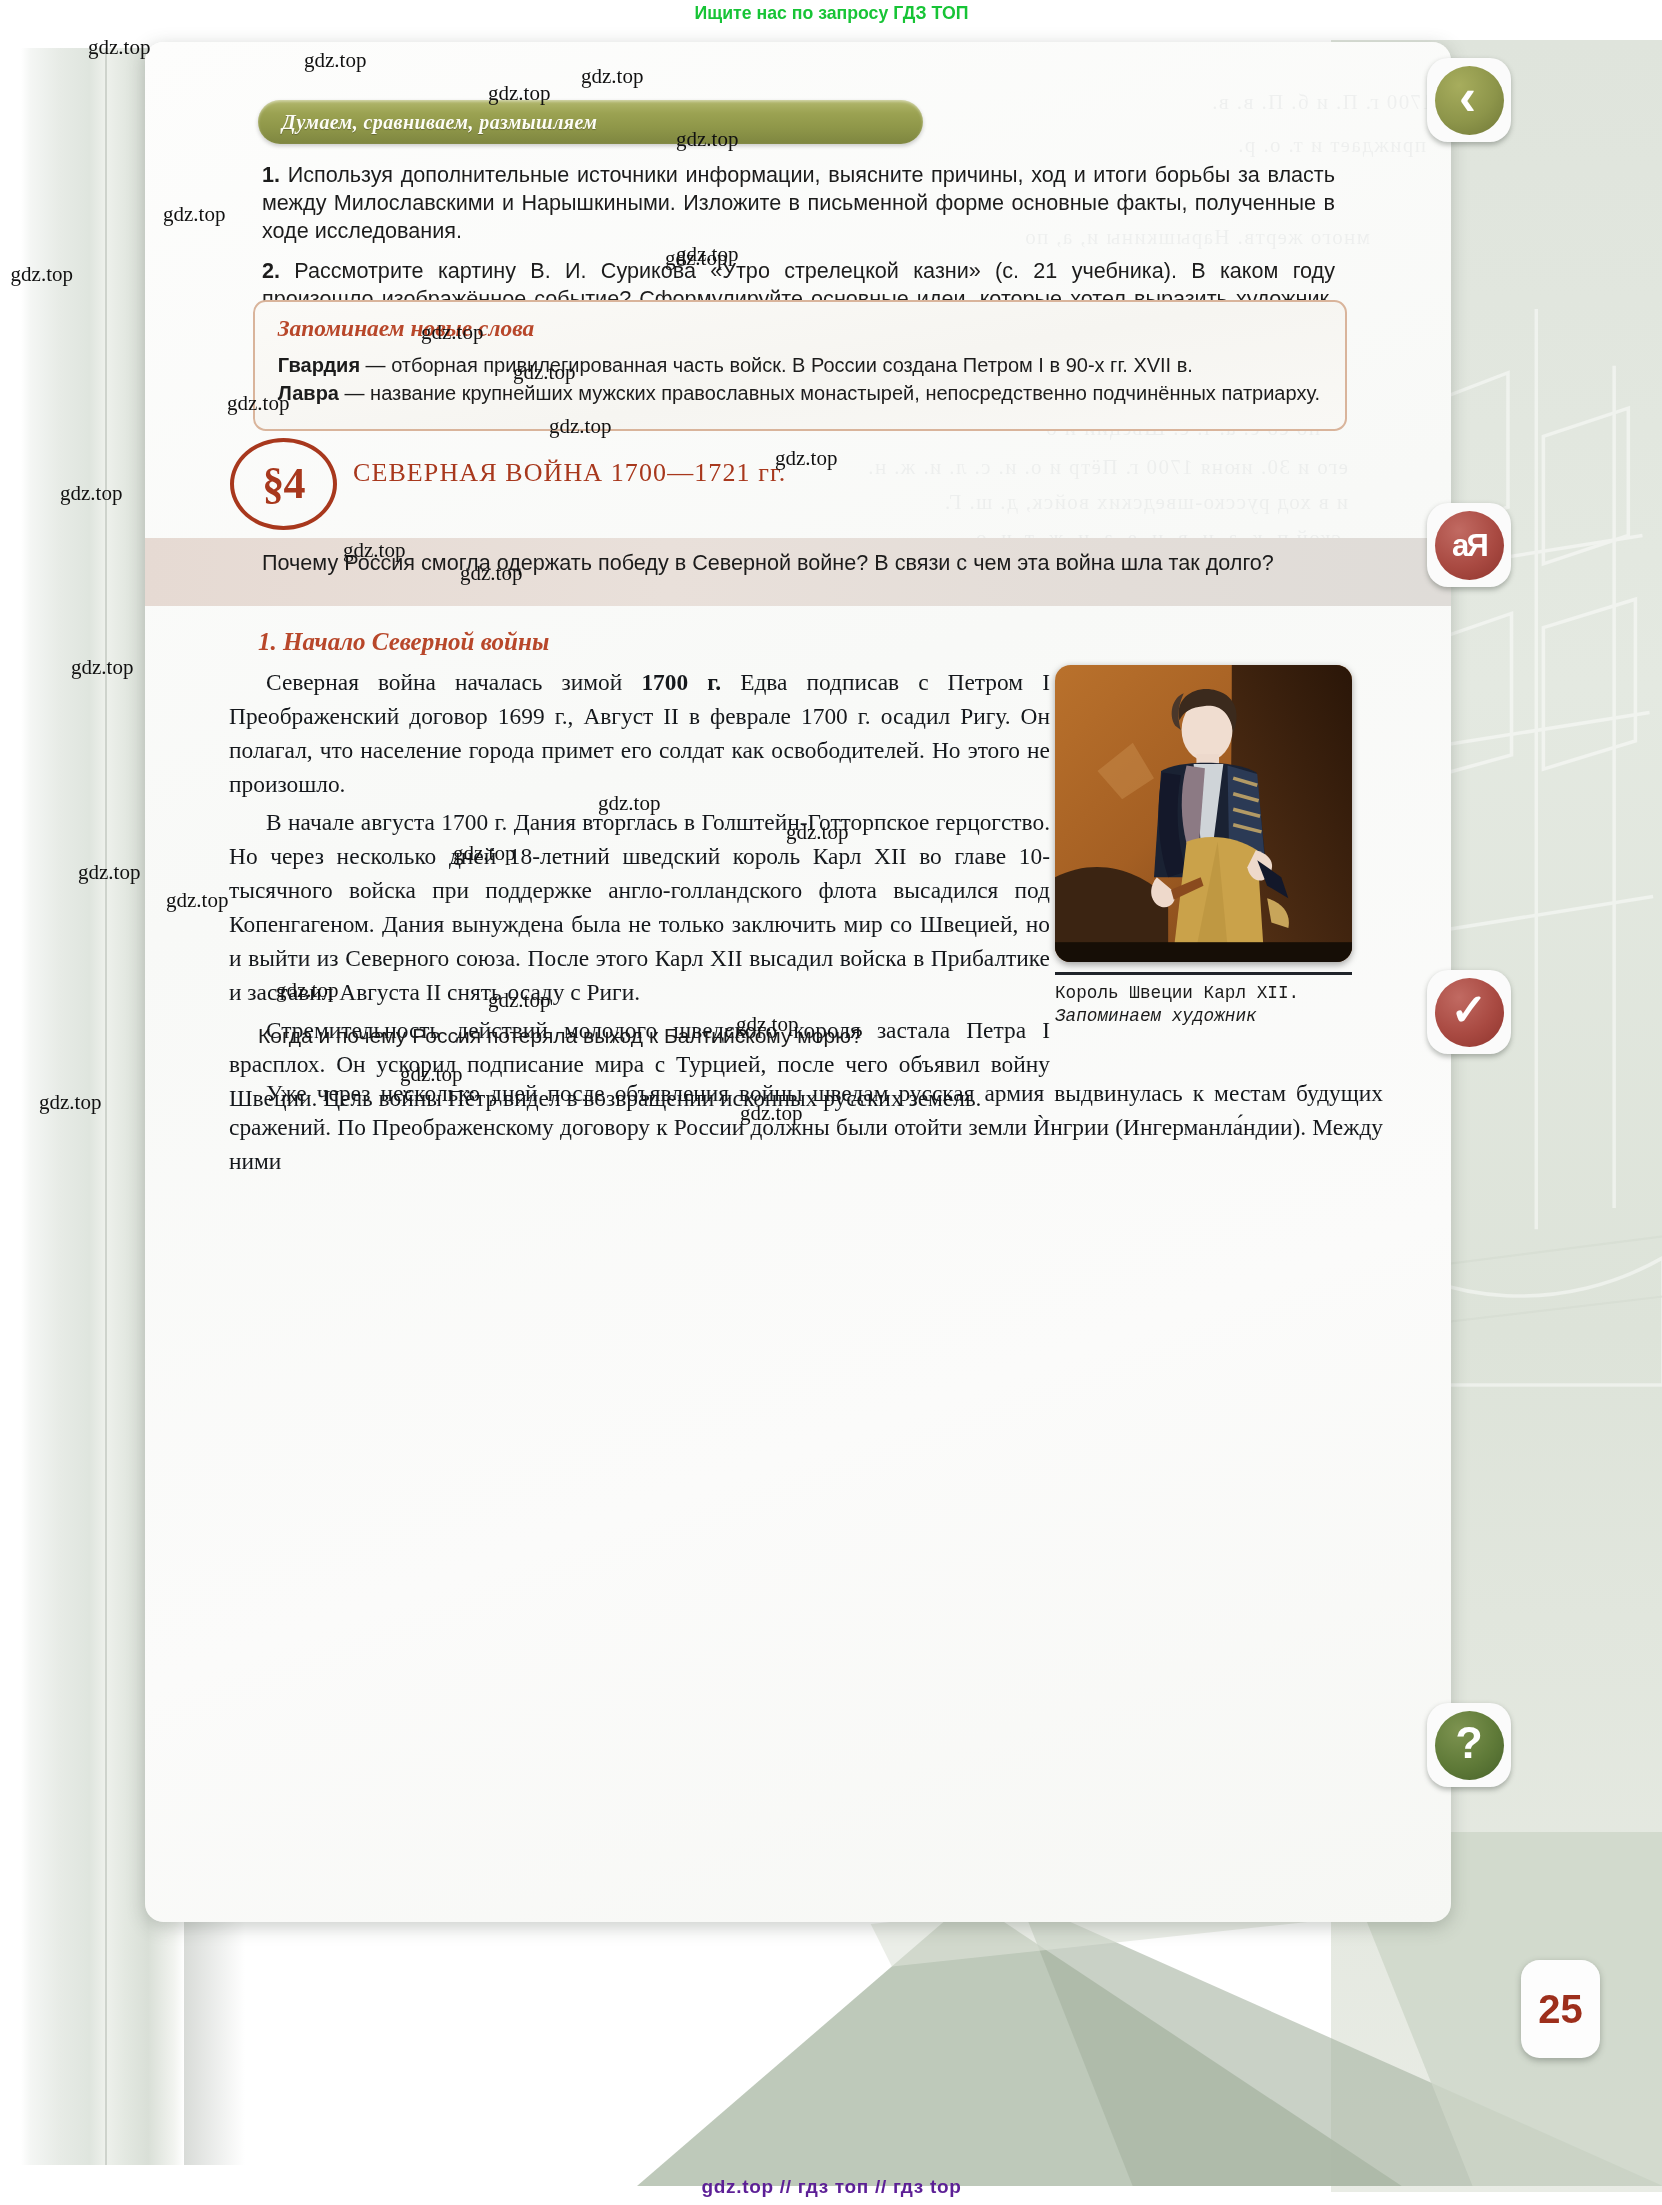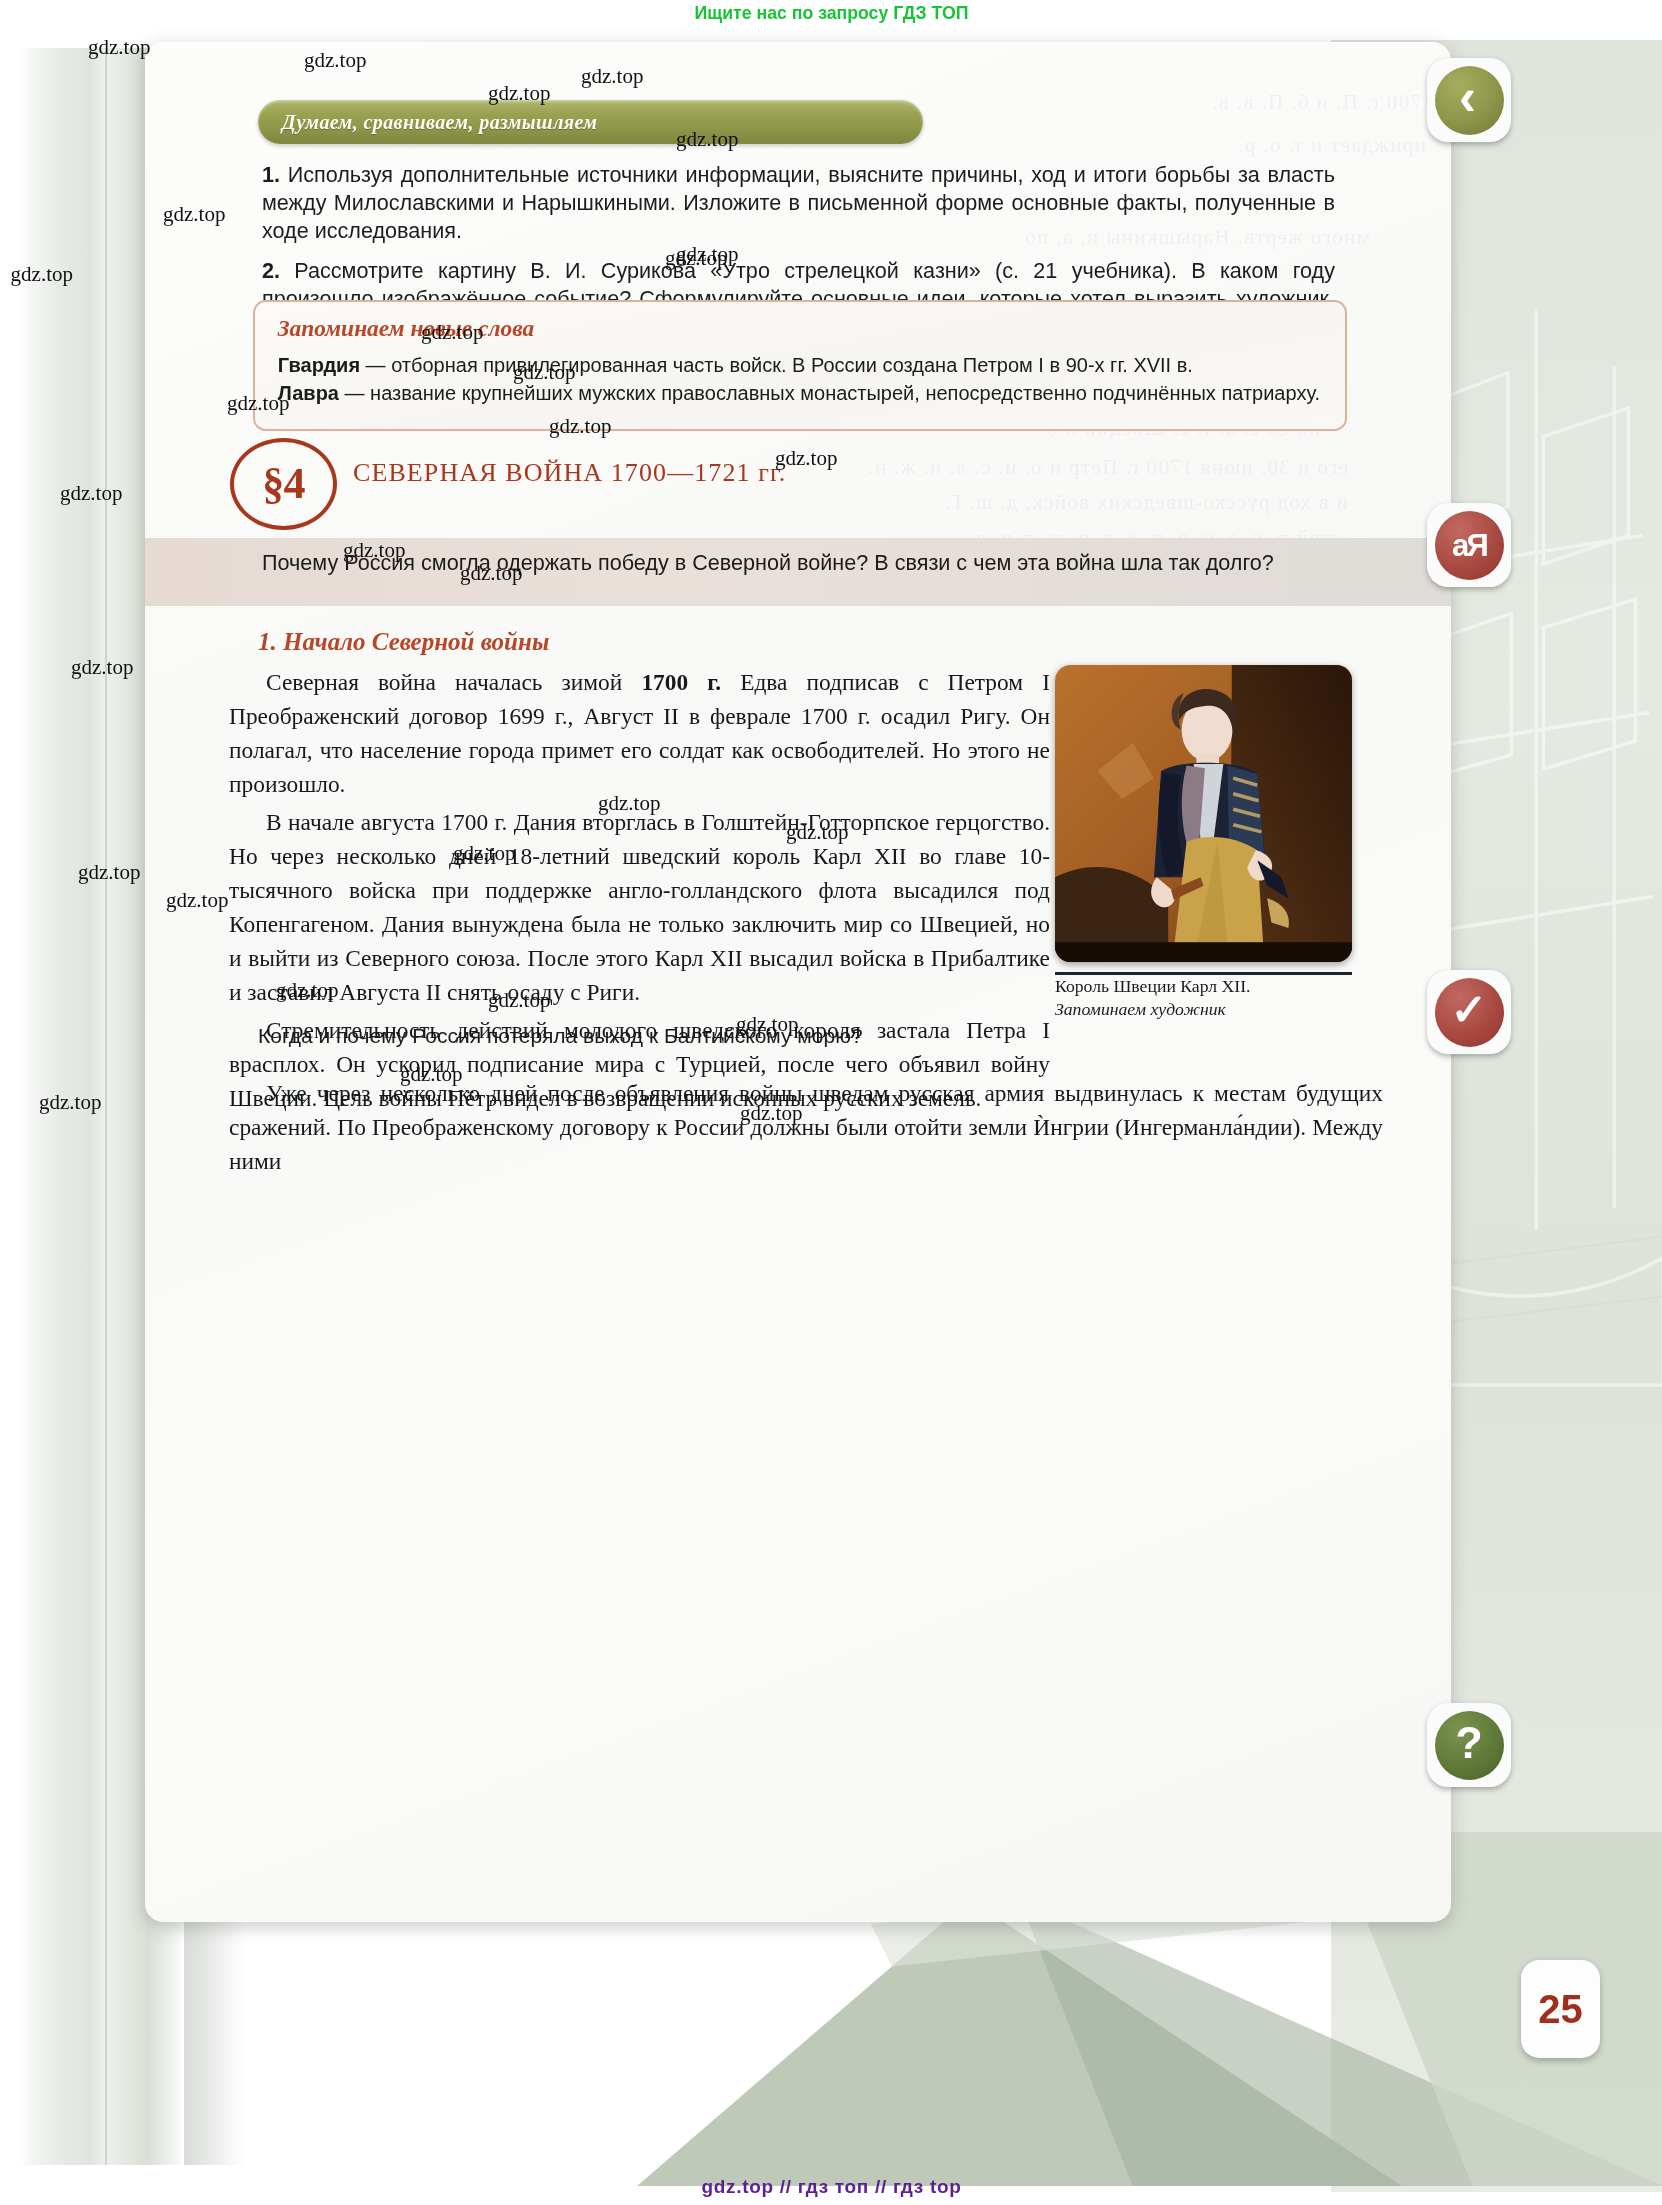--- a/index.html
+++ b/index.html
@@ -143,22 +143,22 @@
   }
 
   
   .fig{position:absolute;left:910px;top:623px;width:304px;}
   .fig-img{
     width:297px;height:297px;border-radius:15.6px;overflow:hidden;
     box-shadow:0 2.8px 7px rgba(0,0,0,.35);position:relative;
   }
   .fig-rule{width:297px;height:2.8px;background:#20242a;margin-top:10px;}
   .fig-cap{
-    width:297px;color:#1b1b1b;
-    font-family:Liberation Serif, serif;font-size:17.7px;line-height:23.4px;
+    width:297px;margin-top:7px;color:#1b1b1b;
+    font-family:Liberation Mono, monospace;font-size:17.7px;line-height:23.4px;
   }
   .fig-cap i{font-style:italic;}
 
   
   .sidebtn{
     position:absolute;width:84px;height:84px;border-radius:21px;
     background:#fbfbfb;box-shadow:0 2.1px 5.7px rgba(60,70,60,.35);
     display:flex;align-items:center;justify-content:center;
   }
   .sidebtn .disc{

